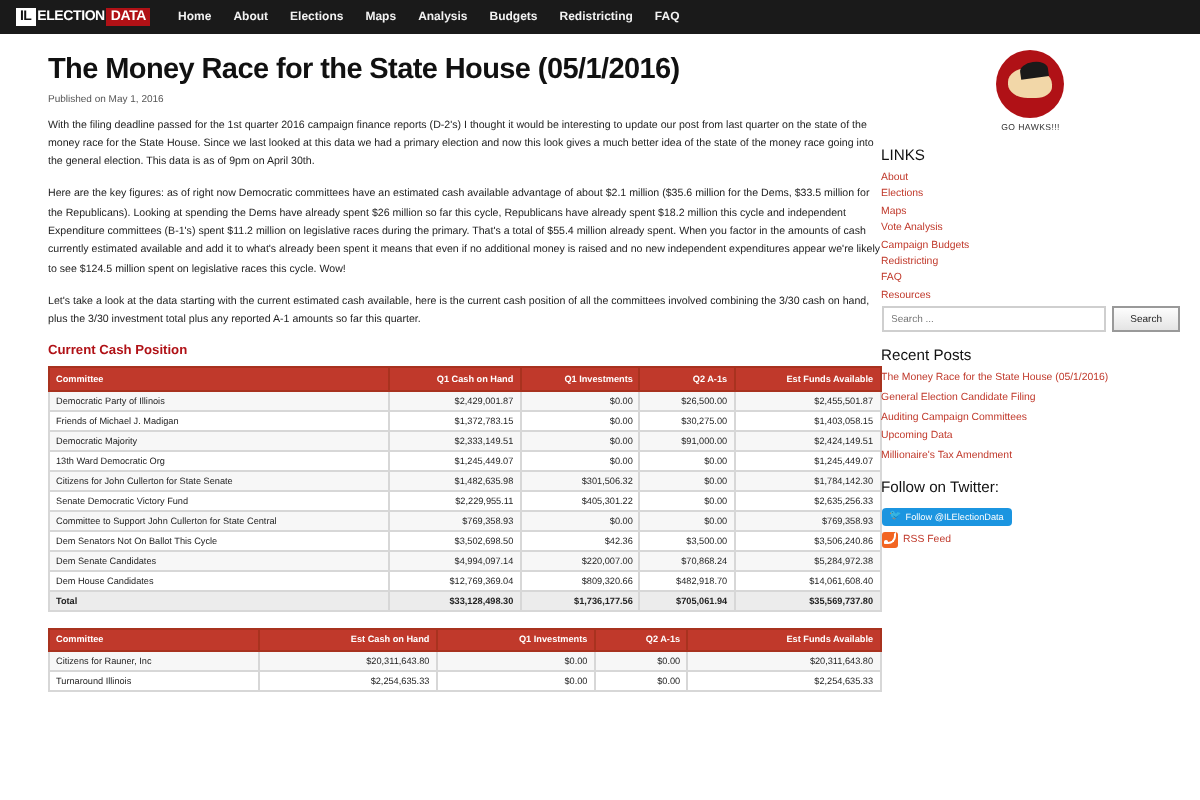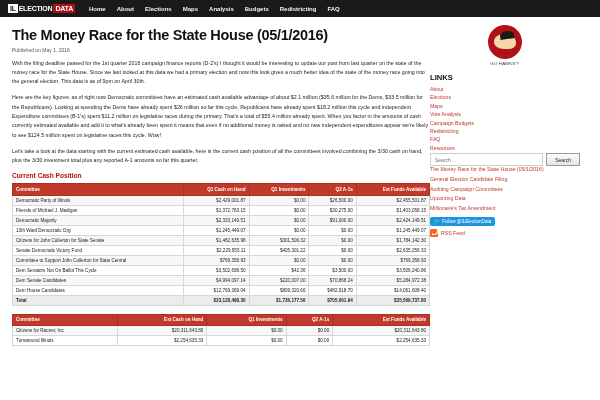--- a/index.html
+++ b/index.html
@@ -38,21 +38,21 @@
     background:#b01116; color:#fff; font-weight:bold; font-size:7px;
     padding:1px 2px; letter-spacing:-0.2px;
   }
   .nav-links { display:flex; align-items:center; gap:11px; }
   .nav-links a {
     color:#f2f2f2; text-decoration:none; font-size:6px; font-weight:bold;
   }
   
   .wrap {
     display:flex;
-    padding:6px 10px 0 12px;
+    padding:6px 10px 0 24px;
     gap:0;
   }
   .main { width:418px; }
   .side { width:150px; }
 
   h1.title {
     font-size:14.5px;
     line-height:1.15;
     margin:4px 0 3px 0;
     font-weight:bold;
@@ -117,21 +117,21 @@
   .hawk:after{
     content:"";
     position:absolute; left:12px; top:6px;
     width:14px; height:8px;
     background:#1a1a1a;
     border-radius:50% 50% 0 0;
     transform:rotate(-8deg);
   }
   .hawk-cap { text-align:center; font-size:4.3px; color:#333; margin-bottom:7px; letter-spacing:0.2px;}
   .side h3 {
-    font-size:7.6px; font-weight:bold; color:#111;
+    font-size:7.6px; font-weight:normal; color:#111;
     margin:7px 0 4px 0;
   }
   .side ul { list-style:none; margin:0; padding:0; }
   .side li { margin:0 0 2.4px 0; }
   .side li a, .side .link { color:#c0392b; text-decoration:none; font-size:5.2px; }
   .searchrow { display:flex; gap:3px; margin-top:2px; }
   .searchrow input {
     flex:1; height:13px; border:1px solid #cfcfcf; background:#fff;
     font-size:5px; padding:0 4px; color:#888;
     font-family:"Liberation Sans", sans-serif;
@@ -334,28 +334,30 @@
       <li><a href="#">Redistricting</a></li>
       <li><a href="#">FAQ</a></li>
       <li><a href="#">Resources</a></li>
     </ul>
 
     <div class="searchrow">
       <input type="text" placeholder="Search ..." style="">
       <button>Search</button>
     </div>
 
+    <h3>Recent Posts</h3>
     <ul class="recent">
       <li><a href="#">The Money Race for the State House (05/1/2016)</a></li>
       <li><a href="#">General Election Candidate Filing</a></li>
       <li><a href="#">Auditing Campaign Committees</a></li>
       <li><a href="#">Upcoming Data</a></li>
       <li><a href="#">Millionaire's Tax Amendment</a></li>
     </ul>
 
+    <h3>Follow on Twitter:</h3>
     <div class="twitter-btn">
       <span class="tw-bird">🐦</span>
       <span>Follow @ILElectionData</span>
     </div>
 
     <div class="rss-row">
       <span class="rss-ico"></span>
       <span class="rss-txt">RSS Feed</span>
     </div>
   </div>

